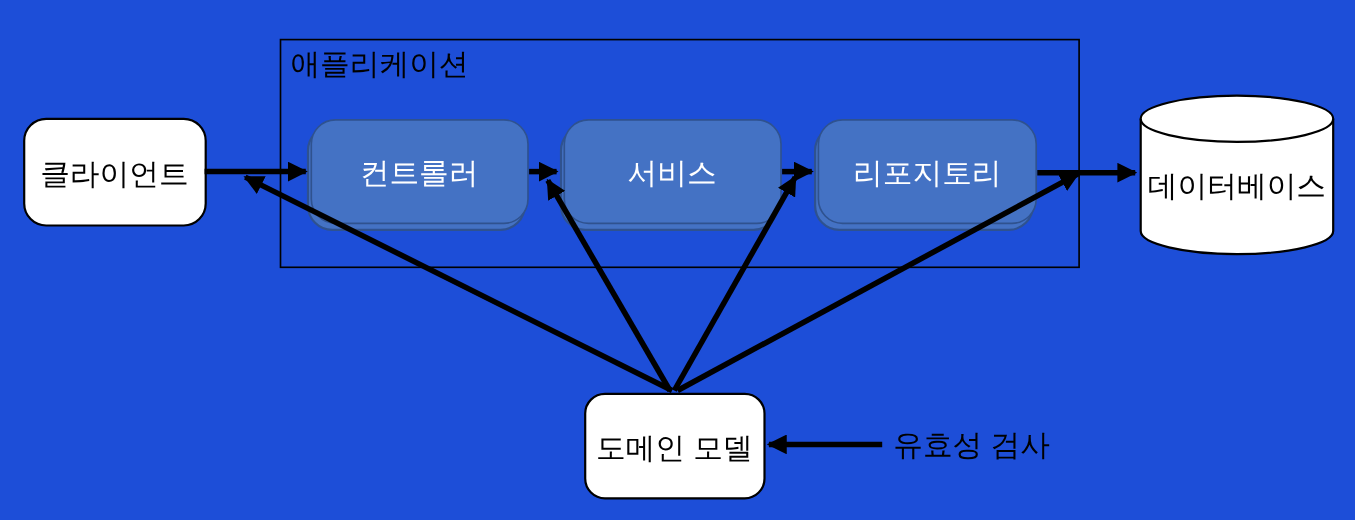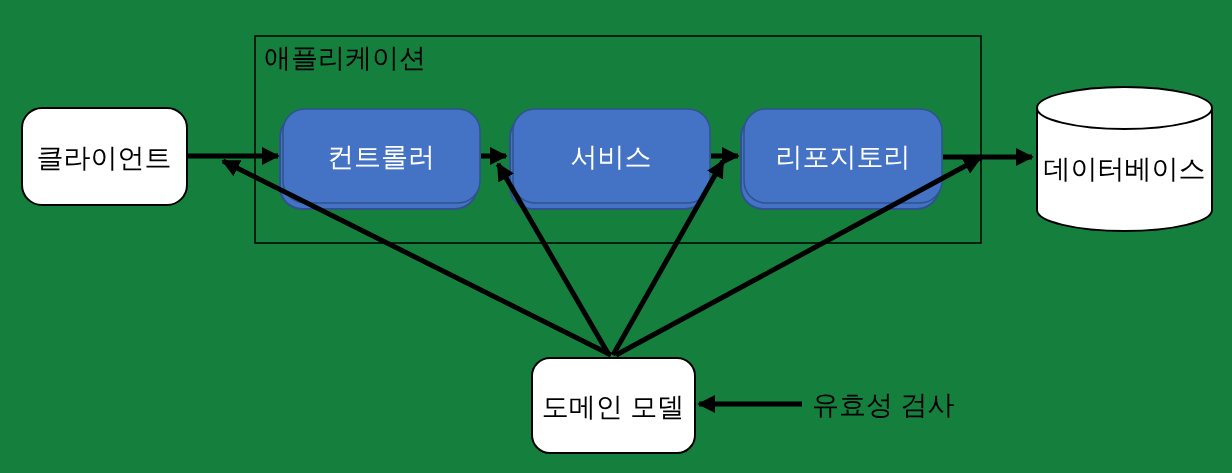--- a/index.html
+++ b/index.html
@@ -5,21 +5,21 @@
   html, body {
     margin: 0;
     padding: 0;
     background: #ffffff;
     font-family: "Liberation Sans", "DejaVu Sans", sans-serif;
   }
   .stage {
     position: relative;
     width: 1232px;
     height: 473px;
-    background: #15803d;
+    background: #1d4ed8;
     overflow: hidden;
   }
   svg { display: block; }
   .node-text {
     font-family: "Liberation Sans", "DejaVu Sans", sans-serif;
     font-size: 27px;
     fill: #000000;
   }
   .node-text-white {
     font-family: "Liberation Sans", "DejaVu Sans", sans-serif;

